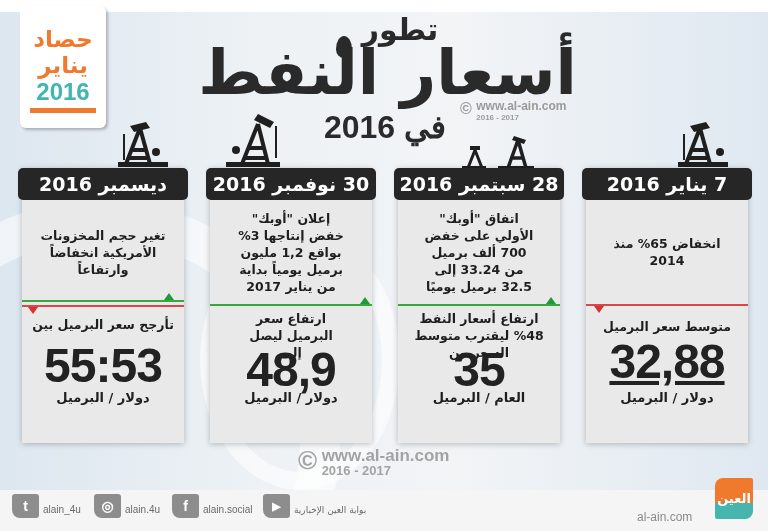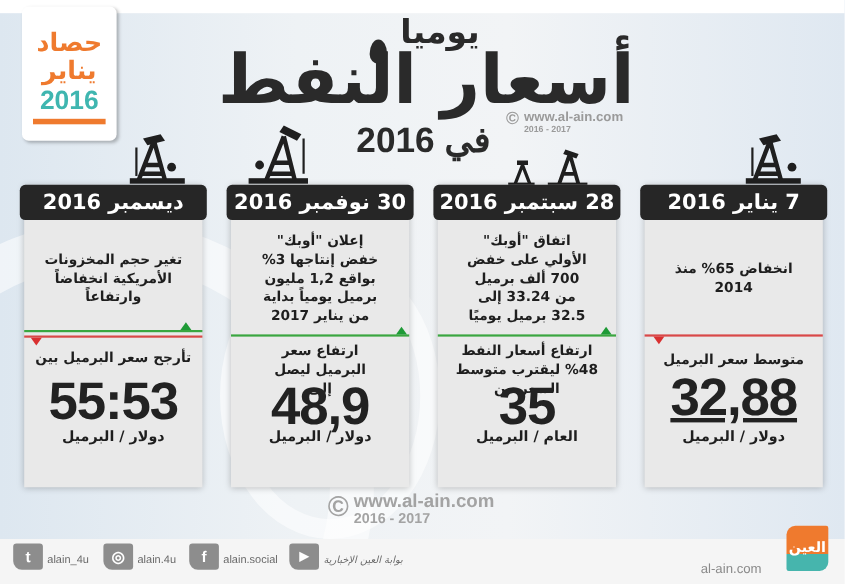--- a/index.html
+++ b/index.html
@@ -158,21 +158,21 @@
   <div class="deco-arc" style="left:200px; top:230px; width:200px; height:260px; border-width:18px;"></div>
 </div>
 
 <div class="badge">
   <div class="l1">حصاد</div>
   <div class="l2">يناير</div>
   <div class="yr">2016</div>
   <div class="bar"></div>
 </div>
 
-<div class="title-top">يوميا</div>
+<div class="title-top">تطور</div>
 <div class="title-main">أسعار النفط</div>
 <div class="drop"></div>
 <div class="title-year">في 2016</div>
 <div class="wm-small">
   <span class="c">©</span>
   <span class="u">
     <span>www.al-ain.com</span>
     <span class="y">2016 - 2017</span>
   </span>
 </div>
@@ -268,17 +268,17 @@
 <div class="soc" style="left:94px;">
   <div class="ic">◎</div>
   <div class="lbl">alain.4u</div>
 </div>
 <div class="soc" style="left:172px;">
   <div class="ic">f</div>
   <div class="lbl">alain.social</div>
 </div>
 <div class="soc" style="left:263px;">
   <div class="ic" style="font-size:11px;">▶</div>
-  <div class="lbl" style="direction:rtl; font-family:'DejaVu Sans', sans-serif; font-size:9px;font-style:italic;">بوابة العين الإخبارية</div>
+  <div class="lbl" style="direction:rtl; font-family:'DejaVu Sans', sans-serif; font-size:9px;">بوابة العين الإخبارية</div>
 </div>
 
 <div class="site">al-ain.com</div>
 <div class="logo">العين</div>
 
 </body></html>

